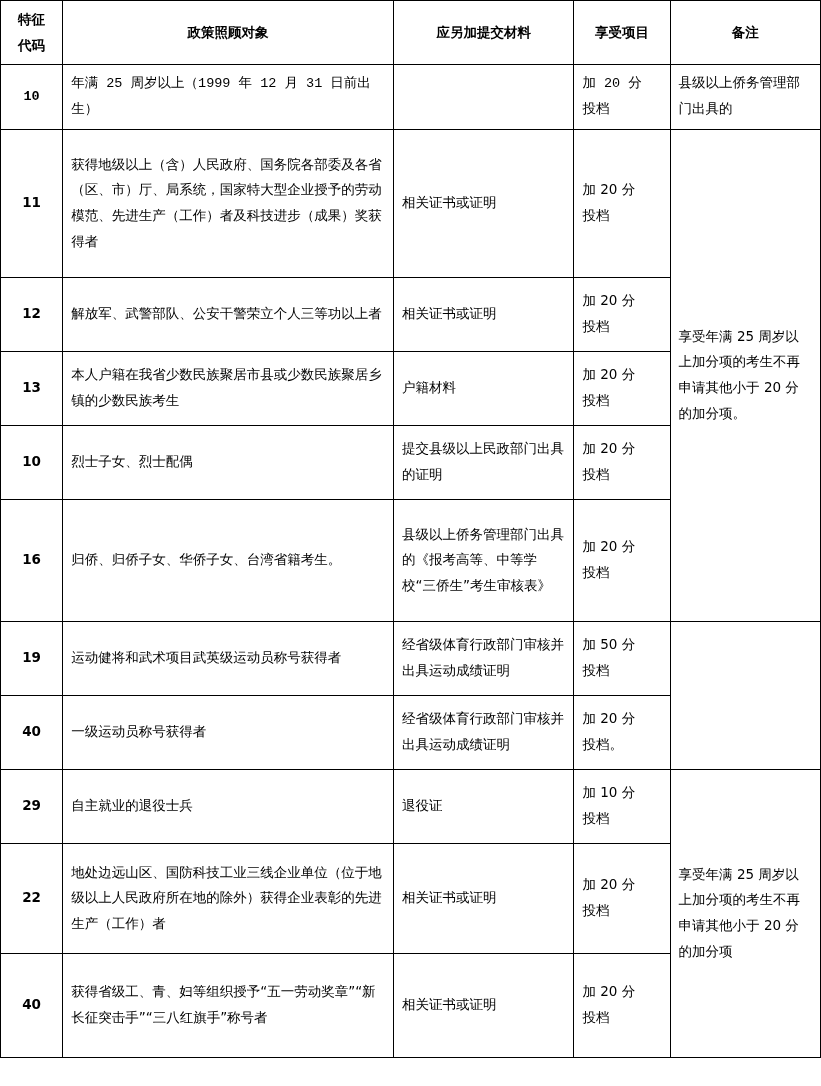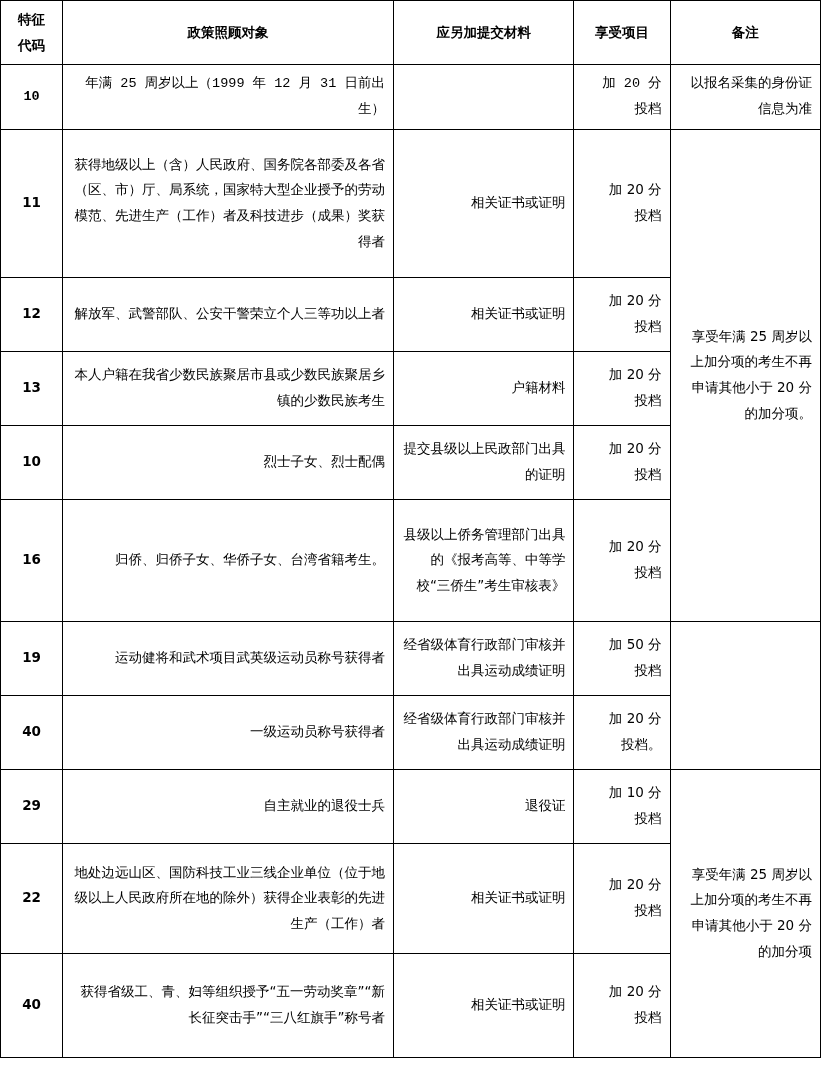--- a/index.html
+++ b/index.html
@@ -37,24 +37,24 @@
   .col-materials { width: 180px; }
   .col-benefit { width: 96px; }
   .col-remark { width: 150px; }
 
   td.code {
     text-align: center;
     font-weight: bold;
     font-size: 15px;
   }
   td.object {
-    text-align: right;
+    text-align: left;
   }
   td.materials, td.benefit, td.remark {
-    text-align: right;
+    text-align: left;
   }
   td.benefit .line { display: block; }
   td.remark {
     line-height: 2.2;
   }
   .head-stack span { display: block; }
 </style>
 </head>
 <body>
 
@@ -83,21 +83,21 @@
   <tbody>
 
     <tr style="height:62px;font-family:Liberation Mono, monospace;">
       <td class="code">10</td>
       <td class="object">年满 25 周岁以上（1999 年 12 月 31 日前出生）</td>
       <td class="materials"></td>
       <td class="benefit">
         <span class="line">加 20 分</span>
         <span class="line">投档</span>
       </td>
-      <td class="remark" rowspan="1">以报名采集的身份证信息为准</td>
+      <td class="remark" rowspan="1">县级以上侨务管理部门出具的</td>
     </tr>
 
     <tr style="height:148px;">
       <td class="code">11</td>
       <td class="object">获得地级以上（含）人民政府、国务院各部委及各省（区、市）厅、局系统，国家特大型企业授予的劳动模范、先进生产（工作）者及科技进步（成果）奖获得者</td>
       <td class="materials">相关证书或证明</td>
       <td class="benefit">
         <span class="line">加 20 分</span>
         <span class="line">投档</span>
       </td>

